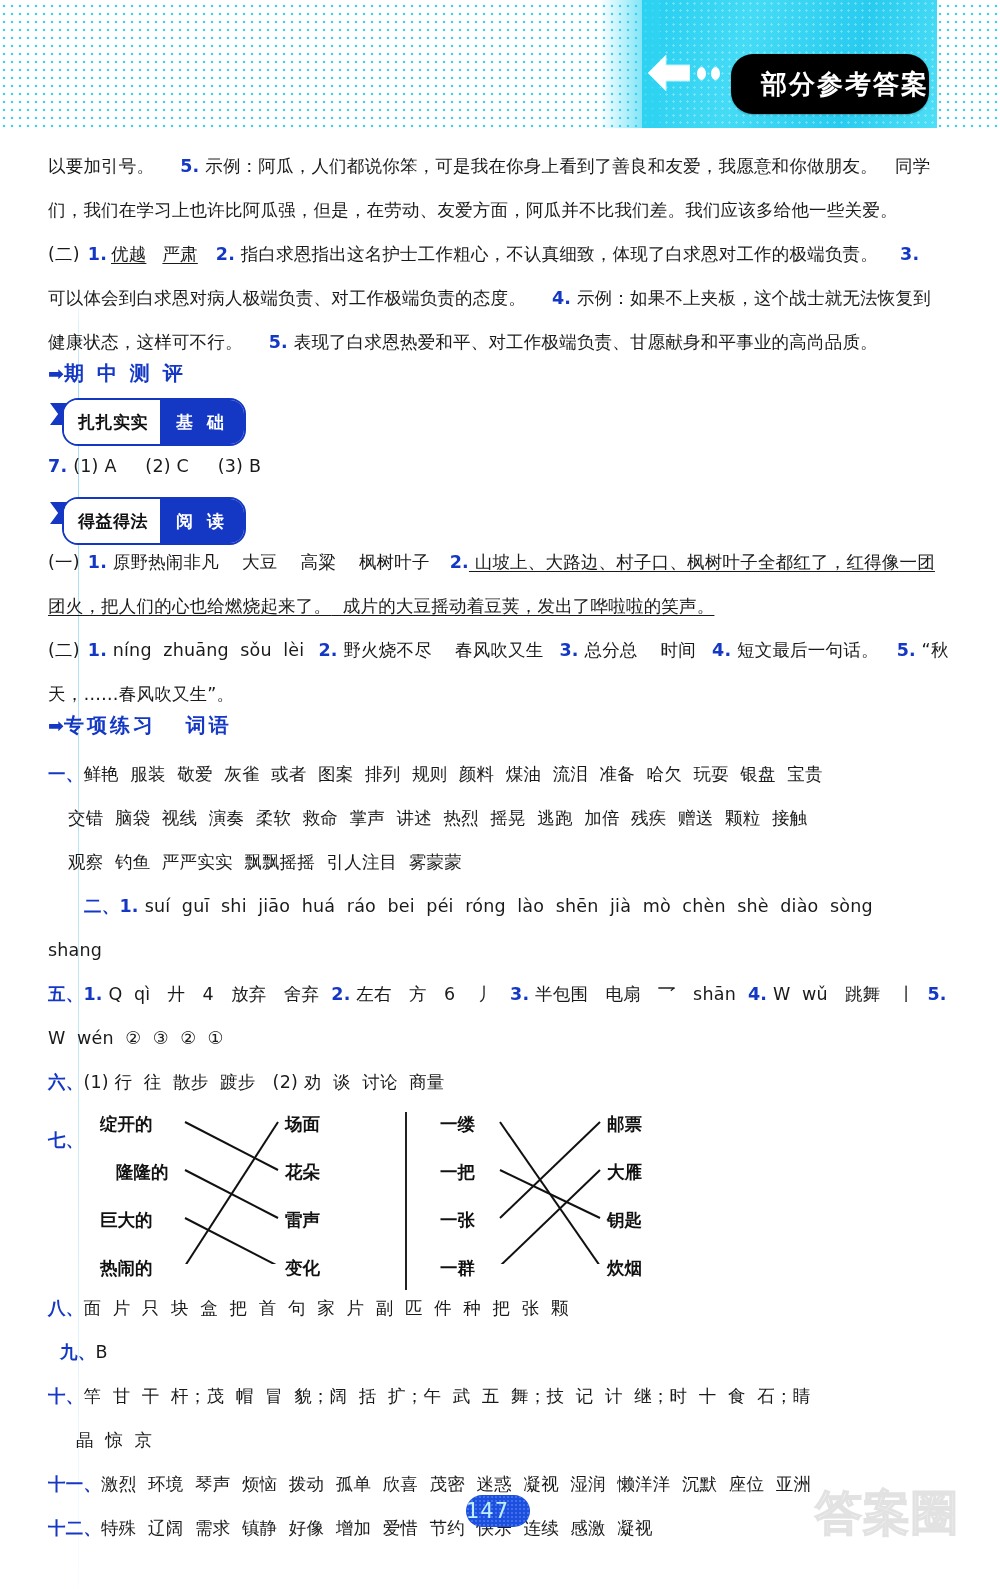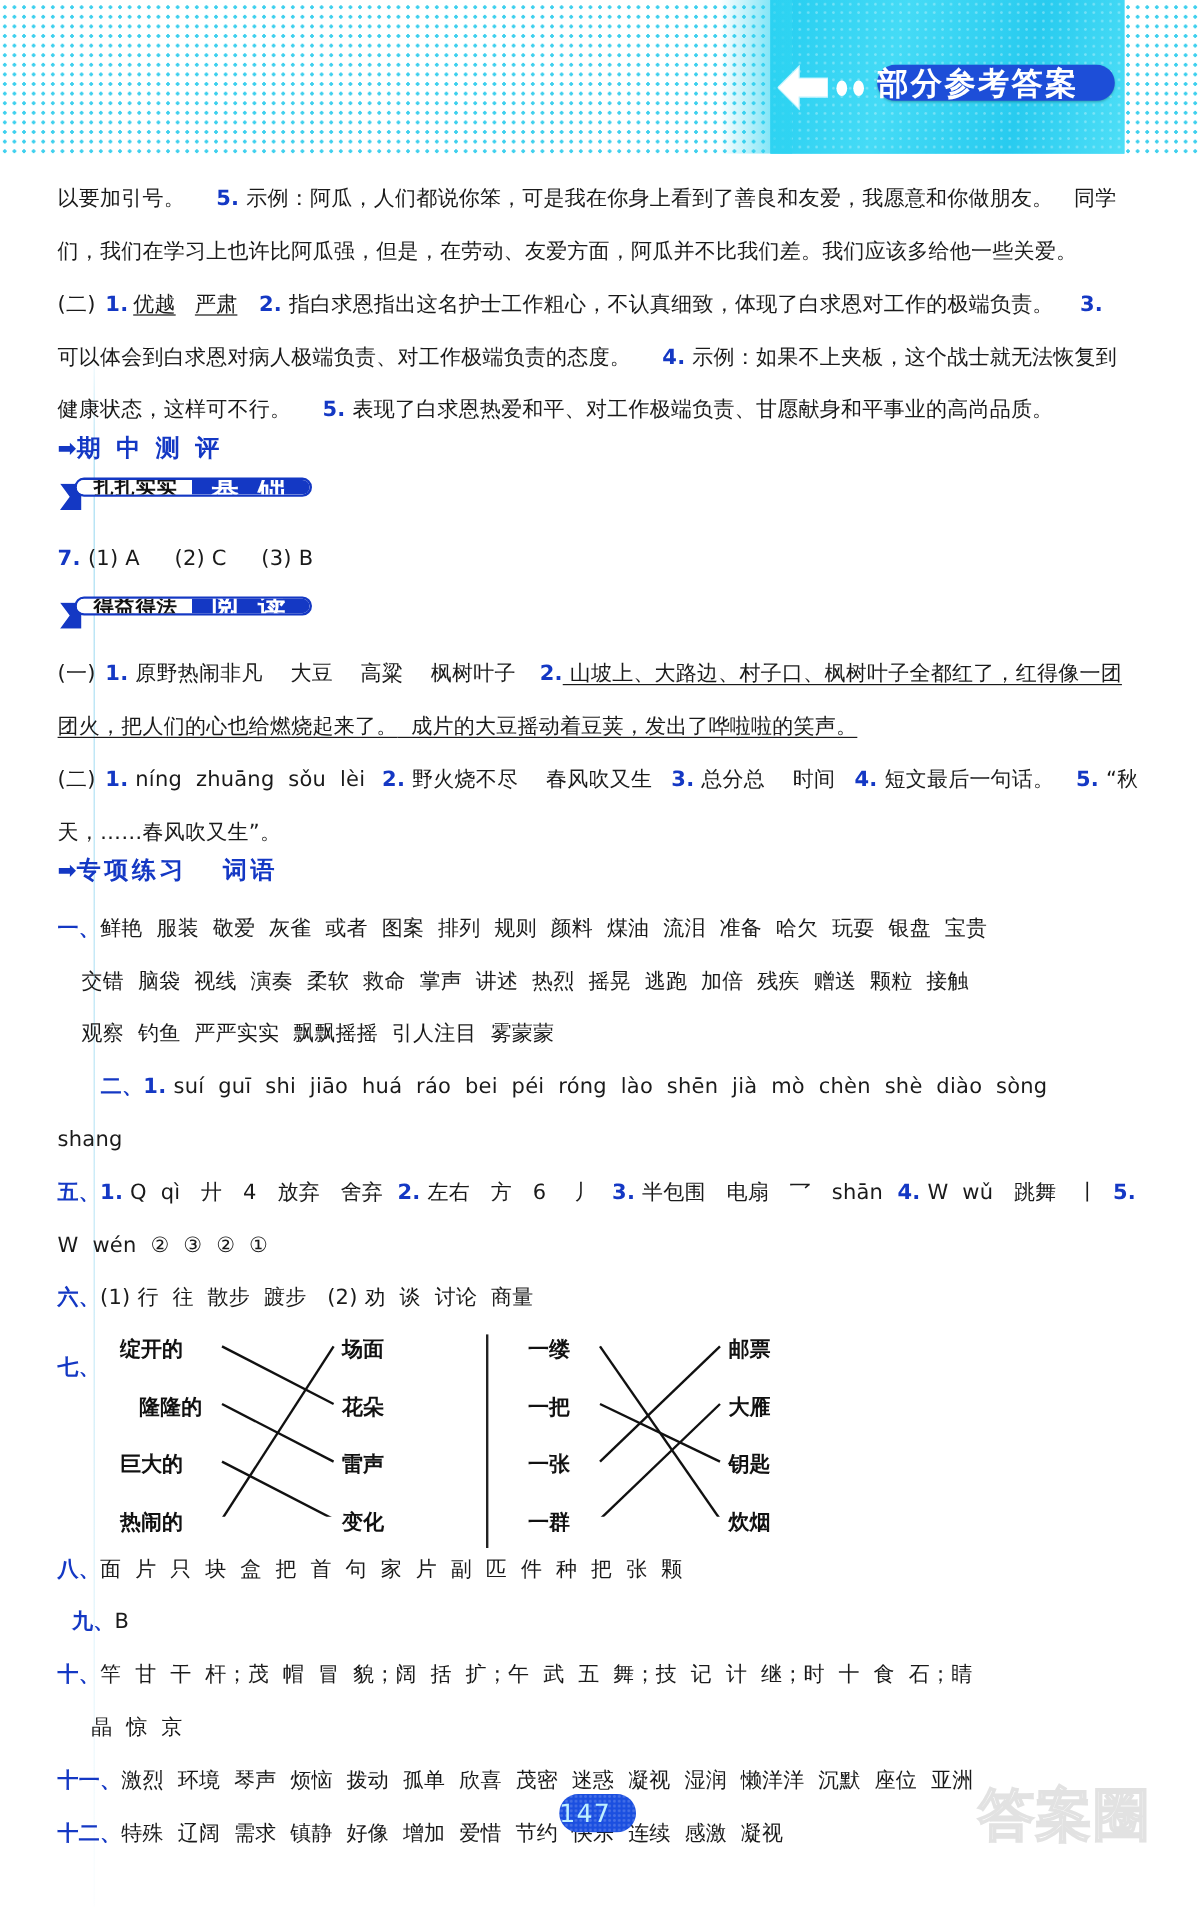--- a/index.html
+++ b/index.html
@@ -65,26 +65,26 @@
     border-radius: 50%;
     background: #ffffff;
   }
   #arrow-dot-1 { left: 697px; }
   #arrow-dot-2 { left: 711px; }
   #answer-key-badge {
     position: absolute;
     left: 731px;
     top: 54px;
     width: 198px;
-    height: 30px;
-    background: #1d4ed8;
+    height: 60px;
+    background: #000000;
     border-radius: 22px;
     display: flex;
     align-items: center;
-    justify-content: flex-start;
+    justify-content: flex-end;
     box-shadow: 0 1px 2px rgba(0,0,0,.25);
   }
   #answer-key-badge .txt {
     color: #ffffff;
     font-size: 26px;
     font-weight: bold;
     letter-spacing: 2px;
     font-family: "DejaVu Sans", "Liberation Sans", sans-serif;
   }
 
@@ -124,21 +124,21 @@
     font-weight: bold;
     font-size: 20px;
     letter-spacing: 3px;
     white-space: pre;
   }
   .sec-title .arrow-glyph { font-size: 19px; letter-spacing: 0; }
 
   
   .pill {
     position: absolute;
-    height: 16px;
+    height: 48px;
     display: flex;
     align-items: stretch;
     border-radius: 16px;
     overflow: hidden;
     border: 2.5px solid #1438c4;
     background: #ffffff;
     box-sizing: border-box;
   }
   .pill .left {
     display: flex; align-items: center; justify-content: center;
@@ -147,21 +147,21 @@
     font-size: 17px;
     font-weight: bold;
     letter-spacing: .5px;
     background: #ffffff;
   }
   .pill .right {
     display: flex; align-items: center; justify-content: center;
     padding: 0 16px;
     background: #1438c4;
     color: #ffffff;
-    font-size: 23px;
+    font-size: 17px;
     font-weight: bold;
     letter-spacing: 4px;
   }
   .pill-ribbon {
     position: absolute;
     width: 18px; height: 22px;
     background: #1438c4;
   }
 
   

